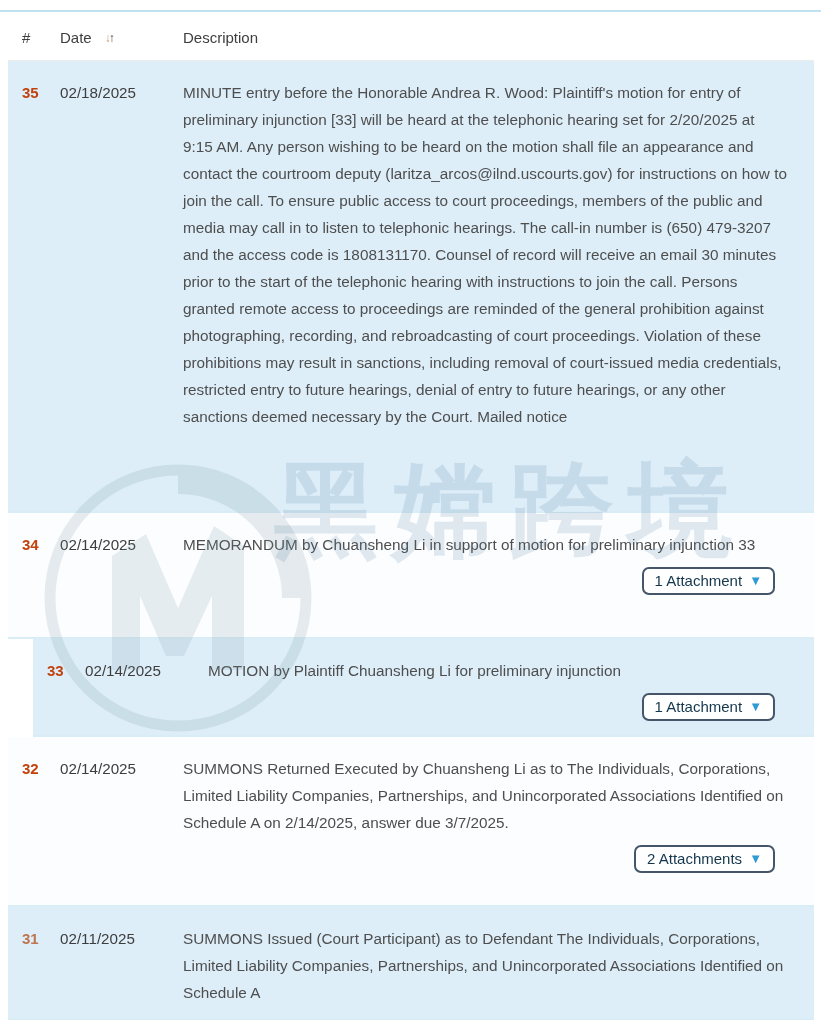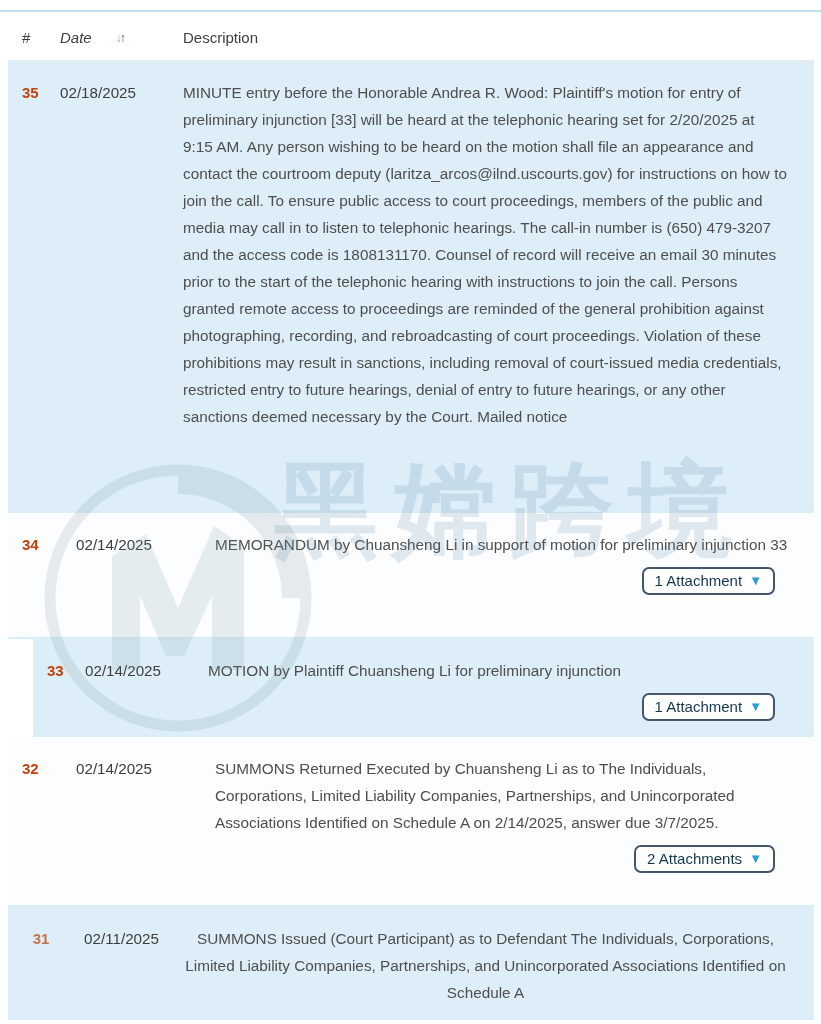--- a/index.html
+++ b/index.html
@@ -9,39 +9,39 @@
 
   .top-line { margin-top:10px; height:2px; background:#bfe2f1; width:100%; }
 
   .docket { position:relative; margin:0 7px 0 8px; z-index:2; }
 
   
   .thead { display:grid; grid-template-columns:40px 123px 1fr;
            padding:17px 26px 14px 12px; color:#3e3e3e; font-size:15px;
            border-bottom:1px solid #ececec; background:#fff; }
   .thead .hnum { padding-left:2px; }
-  .hdate { display:flex; align-items:center; gap:24px;font-style:italic; }
+  .hdate { display:flex; align-items:center; gap:13px; }
   .sort { font-size:12px; letter-spacing:-2px; line-height:1; }
   .sort .dn { color:#c99a6e; }
   .sort .up { color:#4a4a4a; }
 
   
   .row { display:grid; grid-template-columns:40px 123px 1fr;
          padding:18px 26px 12px 12px; border-bottom:2px solid #d9edf7; }
   .row.blue  { background:#ddeef9; }
-  .row.white { background:#fbfdff;gap:16px; }
+  .row.white { background:#fbfdff; }
   .num  { font-size:15px; font-weight:bold; color:#c2410c; padding-left:2px; line-height:27px; }
   .num.rust { color:#c0744f; }
   .date { font-size:15.2px; color:#3d3d3d; line-height:27px; }
   .desc { font-size:15.3px; color:#4e4e4e; line-height:27px; max-width:608px; }
   .r35 { min-height:452px; }
   .r34 { min-height:126px; }
   .r33 { min-height:96px;margin-left:25px;  }
   .r32 { min-height:170px; }
-  .r31 { min-height:110px;text-align:center; }
+  .r31 { min-height:110px; }
 
   .attach-row { text-align:right; margin:9px 13px 2px 0; }
   .attach-btn { display:inline-flex; align-items:center; gap:7px;
                 background:#fff; border:2px solid #45566a; border-radius:7px;
                 padding:3px 11px 4px 11px; font-family:"Liberation Sans",sans-serif;
                 font-size:15px; font-weight:normal; color:#14374d; cursor:pointer; }
   .attach-btn .tri { color:#2e9bd4; font-size:13px; line-height:1; }
 
   
   .watermark { position:absolute; left:0; top:0; width:821px; height:1024px;

